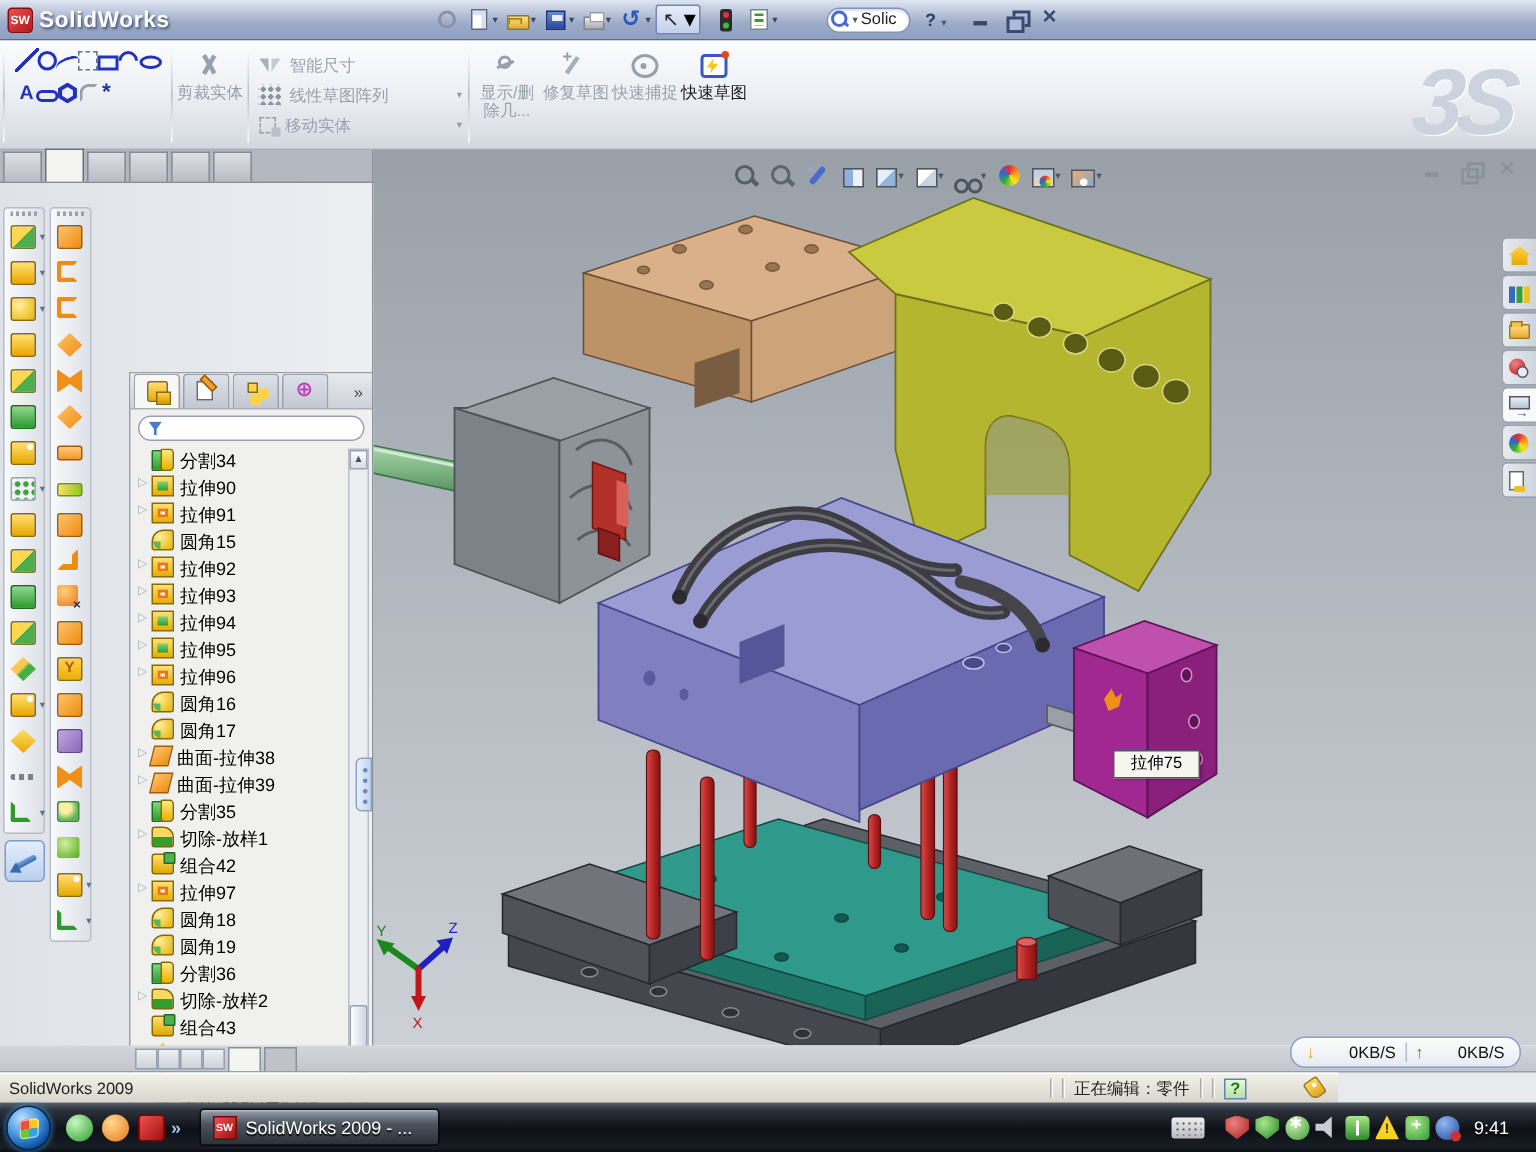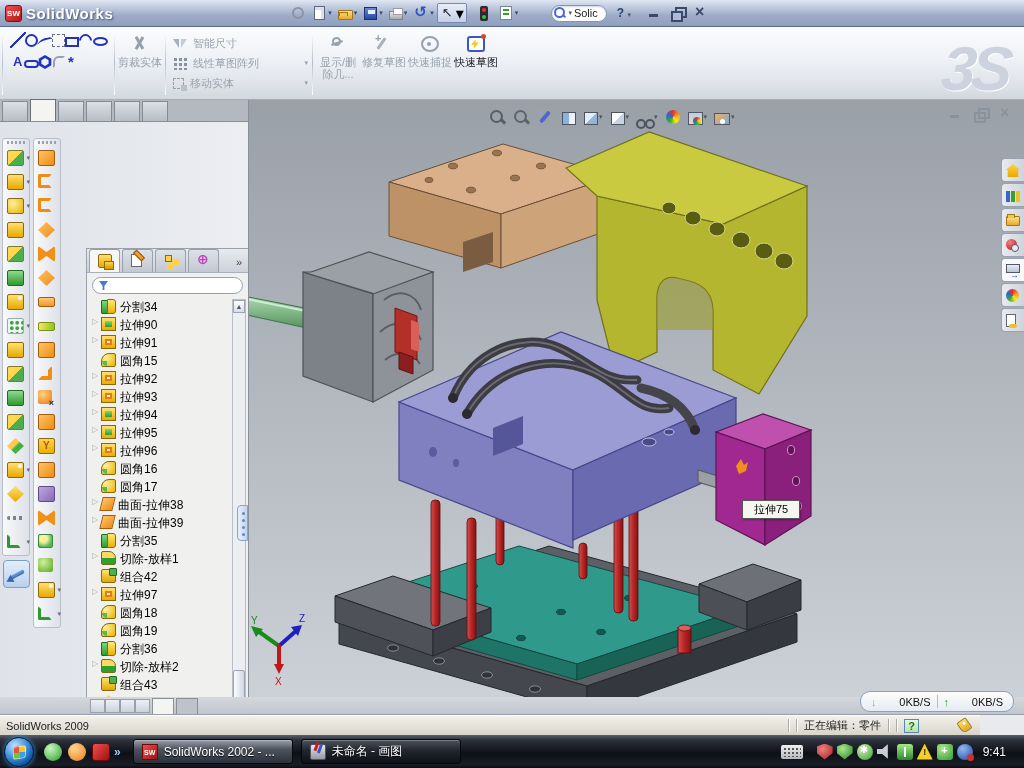--- a/index.html
+++ b/index.html
@@ -253,21 +253,21 @@
   .i-appearances{border-radius:50%;width:13px;height:13px;background:conic-gradient(#e83030,#f8a020,#f8e820,#30b030,#2868d8,#e83030);}
   .i-custom-properties{background:#fff;border:1px solid #667;width:10px;height:13px;}
   .i-custom-properties::after{content:"";position:absolute;left:2px;bottom:-2px;width:8px;height:4px;background:#f0c020;border-radius:2px;}
 
   
   .doctab-row{position:absolute;left:0;top:697px;width:1024px;height:18px;background:linear-gradient(#d4d7dc,#c2c6cc);border-bottom:1px solid #989ea8;display:flex;align-items:flex-end;}
   .dt-nav{display:flex;margin-left:90px;margin-bottom:1px;}
   .dt-nav span{width:15px;height:14px;background:linear-gradient(#eef0f4,#ccd2da);border:1px solid #98a0b0;font-size:7px;color:#334;text-align:center;line-height:13px;}
   .dtab{height:16px;line-height:15px;padding:0 10px;font-size:11px;color:#222;background:#bfc3c9;border:1px solid #8a9098;border-bottom:none;margin-left:2px;white-space:nowrap;}
   .dtab.active{background:#f4f5f1;font-weight:bold;}
-  .statusbar{position:absolute;left:0;top:715px;width:980px;height:20px;background:linear-gradient(#f2f1ea,#d8d6cb);border-top:1px solid #fff;display:flex;align-items:center;font-size:11px;color:#222;}
+  .statusbar{position:absolute;left:0;top:715px;width:892px;height:20px;background:linear-gradient(#f2f1ea,#d8d6cb);border-top:1px solid #fff;display:flex;align-items:center;font-size:11px;color:#222;}
   .sb-left{margin-left:6px;}
   .sb-right{margin-left:auto;display:flex;align-items:center;gap:7px;margin-right:10px;}
   .sb-sep{width:1px;height:13px;background:#aaa;box-shadow:1px 0 0 #fff;}
   .sb-help{width:15px;height:14px;background:linear-gradient(#e8f8e0,#b8e0a8);border:1px solid #5888b8;color:#1a7a1a;font-weight:bold;font-size:11px;text-align:center;line-height:13px;}
   .sb-tag{width:11px;height:13px;background:linear-gradient(#ffd860,#e0a820);border:1px solid #a07818;border-radius:2px 2px 2px 5px;transform:rotate(-35deg);position:relative;}
   .sb-tag::after{content:"";position:absolute;left:3.5px;top:2px;width:3px;height:3px;border-radius:50%;background:#fff;}
   .netwidget{position:absolute;right:10px;top:691px;height:21px;display:flex;align-items:center;background:linear-gradient(#fdfdfa,#e6ebf4);
      border:1px solid #8aa0c8;border-radius:10px;padding:0 10px;font-size:11px;color:#111;gap:6px;}
   .nw-down{color:#e8a018;font-weight:bold;} .nw-up{color:#28a028;font-weight:bold;}
   .nw-div{width:1px;height:13px;background:#b0bcd0;}
@@ -1044,25 +1044,21 @@
 
     <span class="ql i-messenger"></span>
         <span class="ql i-launcher"></span>
         <span class="ql i-solidworks"></span>
       </div>
     <span class="ql-chevron">»</span>
     <div style="display:flex;">
 
     <div class="taskbtn active">
           <span class="tbicon i-solidworks">SW</span>
-          <span class="tb-label">SolidWorks 2002 - ...</span>
-        </div>
-        <div class="taskbtn">
-          <span class="tbicon i-paint"></span>
-          <span class="tb-label">未命名 - 画图</span>
+          <span class="tb-label">SolidWorks 2009 - ...</span>
         </div>
       </div>
     <div class="tray">
       <span class="kb-icon"></span>
       <div style="display:flex;gap:4px;align-items:center;">
 
       <span class="trayi i-security-red"></span>
           <span class="trayi i-security-green"></span>
           <span class="trayi i-update-green"></span>
           <span class="trayi i-volume"></span>

